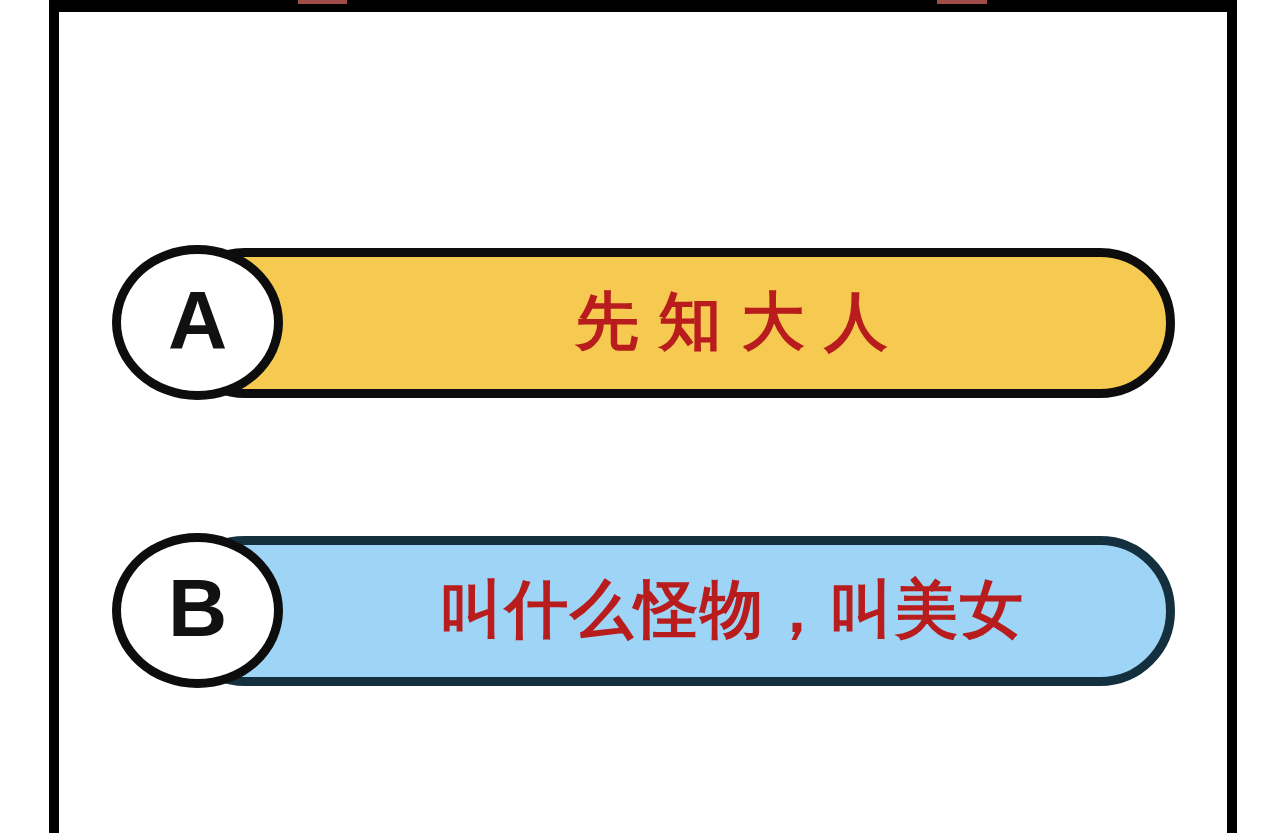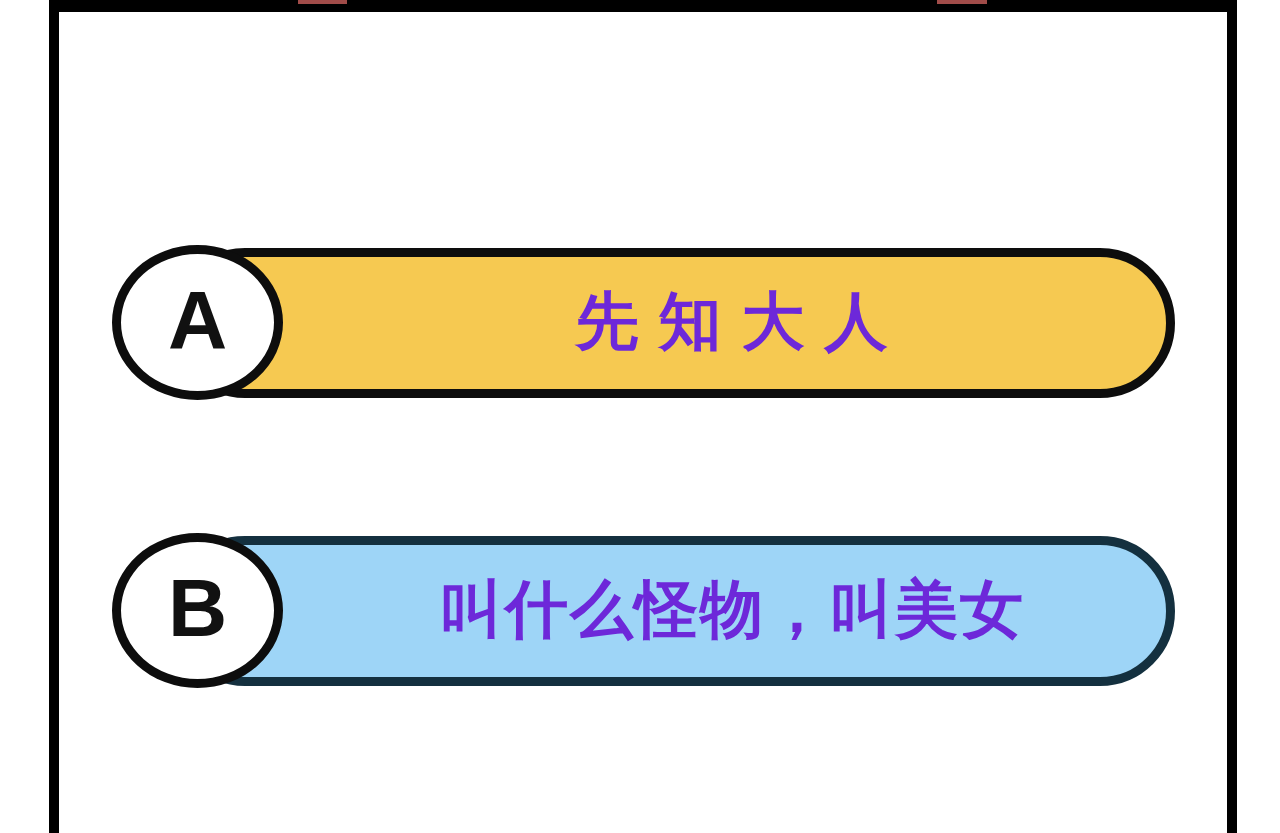--- a/index.html
+++ b/index.html
@@ -62,21 +62,21 @@
     display: flex;
     align-items: center;
     justify-content: center;
     padding-left: 118px;
     z-index: 1;
   }
 
   .pill-text {
     font-size: 63px;
     font-weight: 700;
-    color: #6d28d9;
+    color: #b91c1c;
     white-space: nowrap;
     line-height: 1;
     padding-bottom: 4px;
   }
   .option-a .pill-text { letter-spacing: 20px; margin-right: -20px; }
   .option-b .pill-text { letter-spacing: 2px;  margin-right: -2px; }
 
   .badge {
     position: absolute;
     left: 0;

